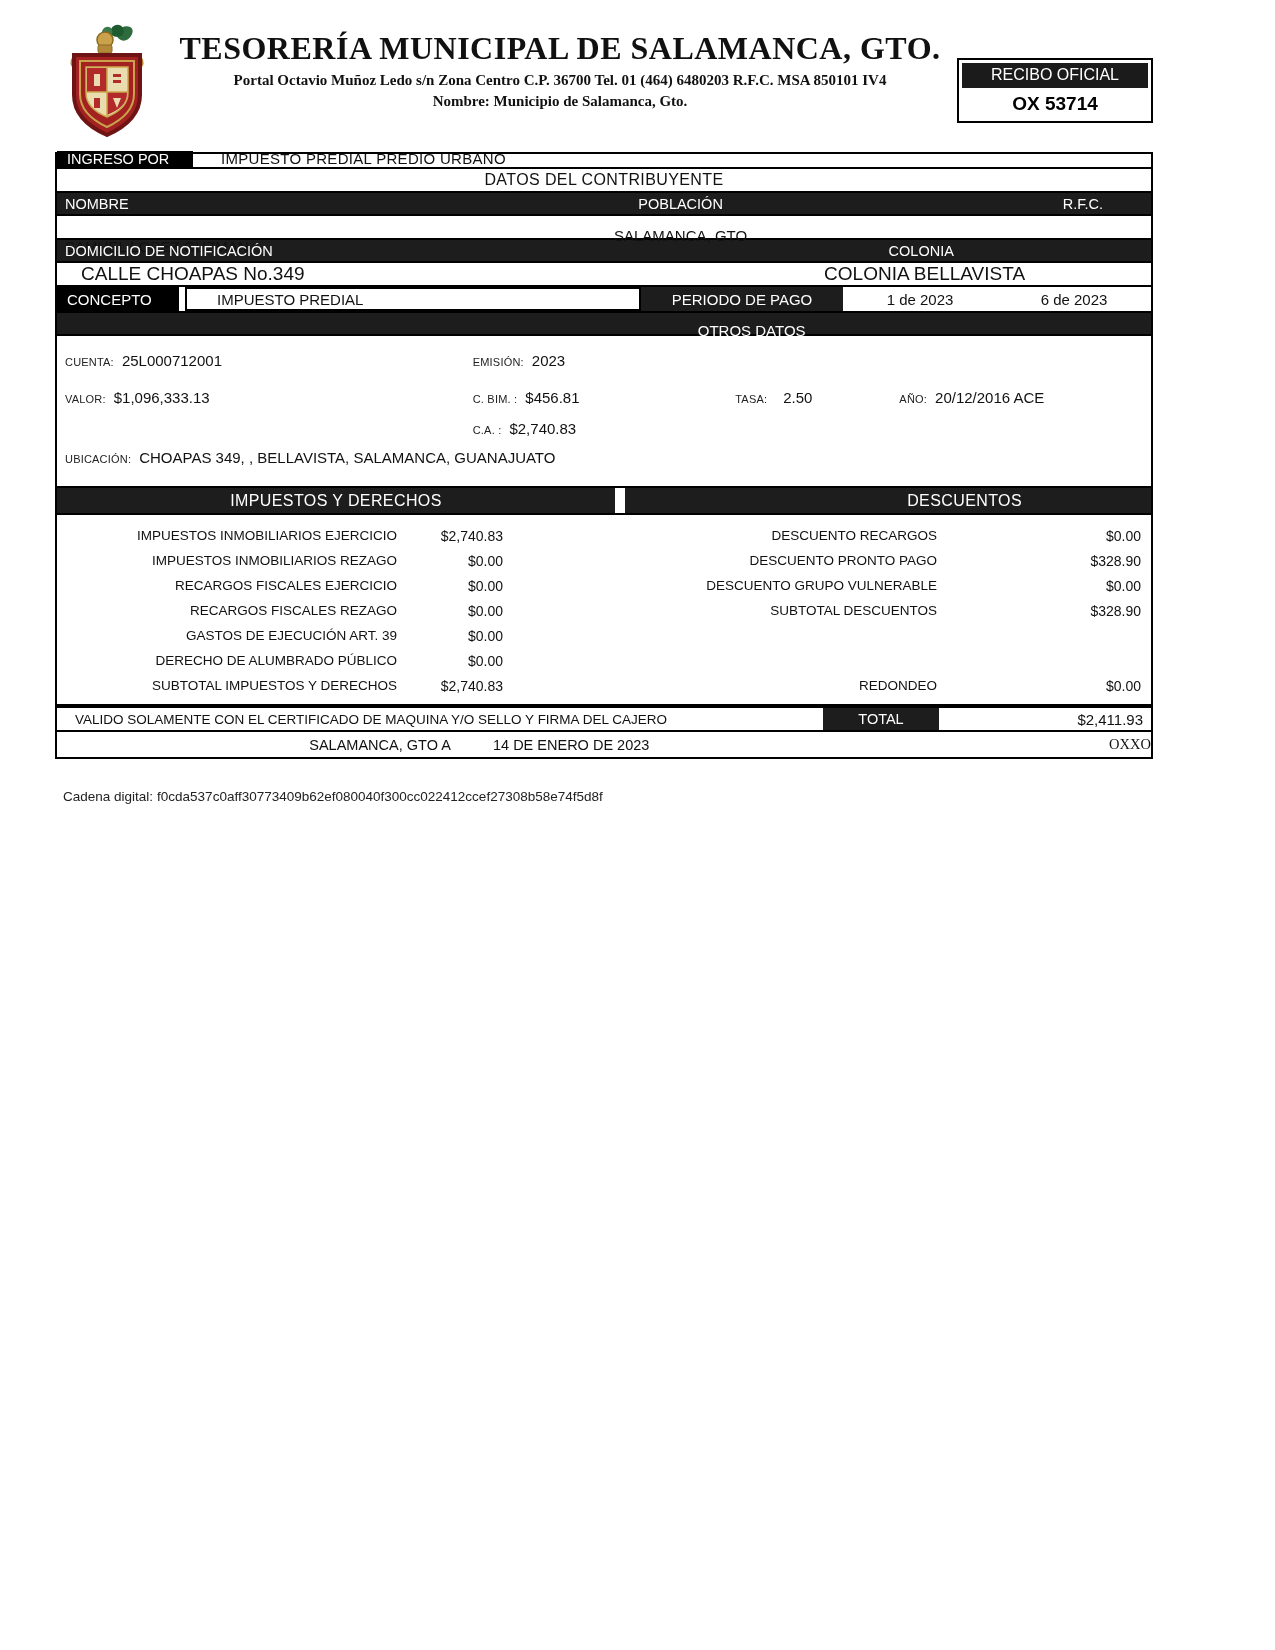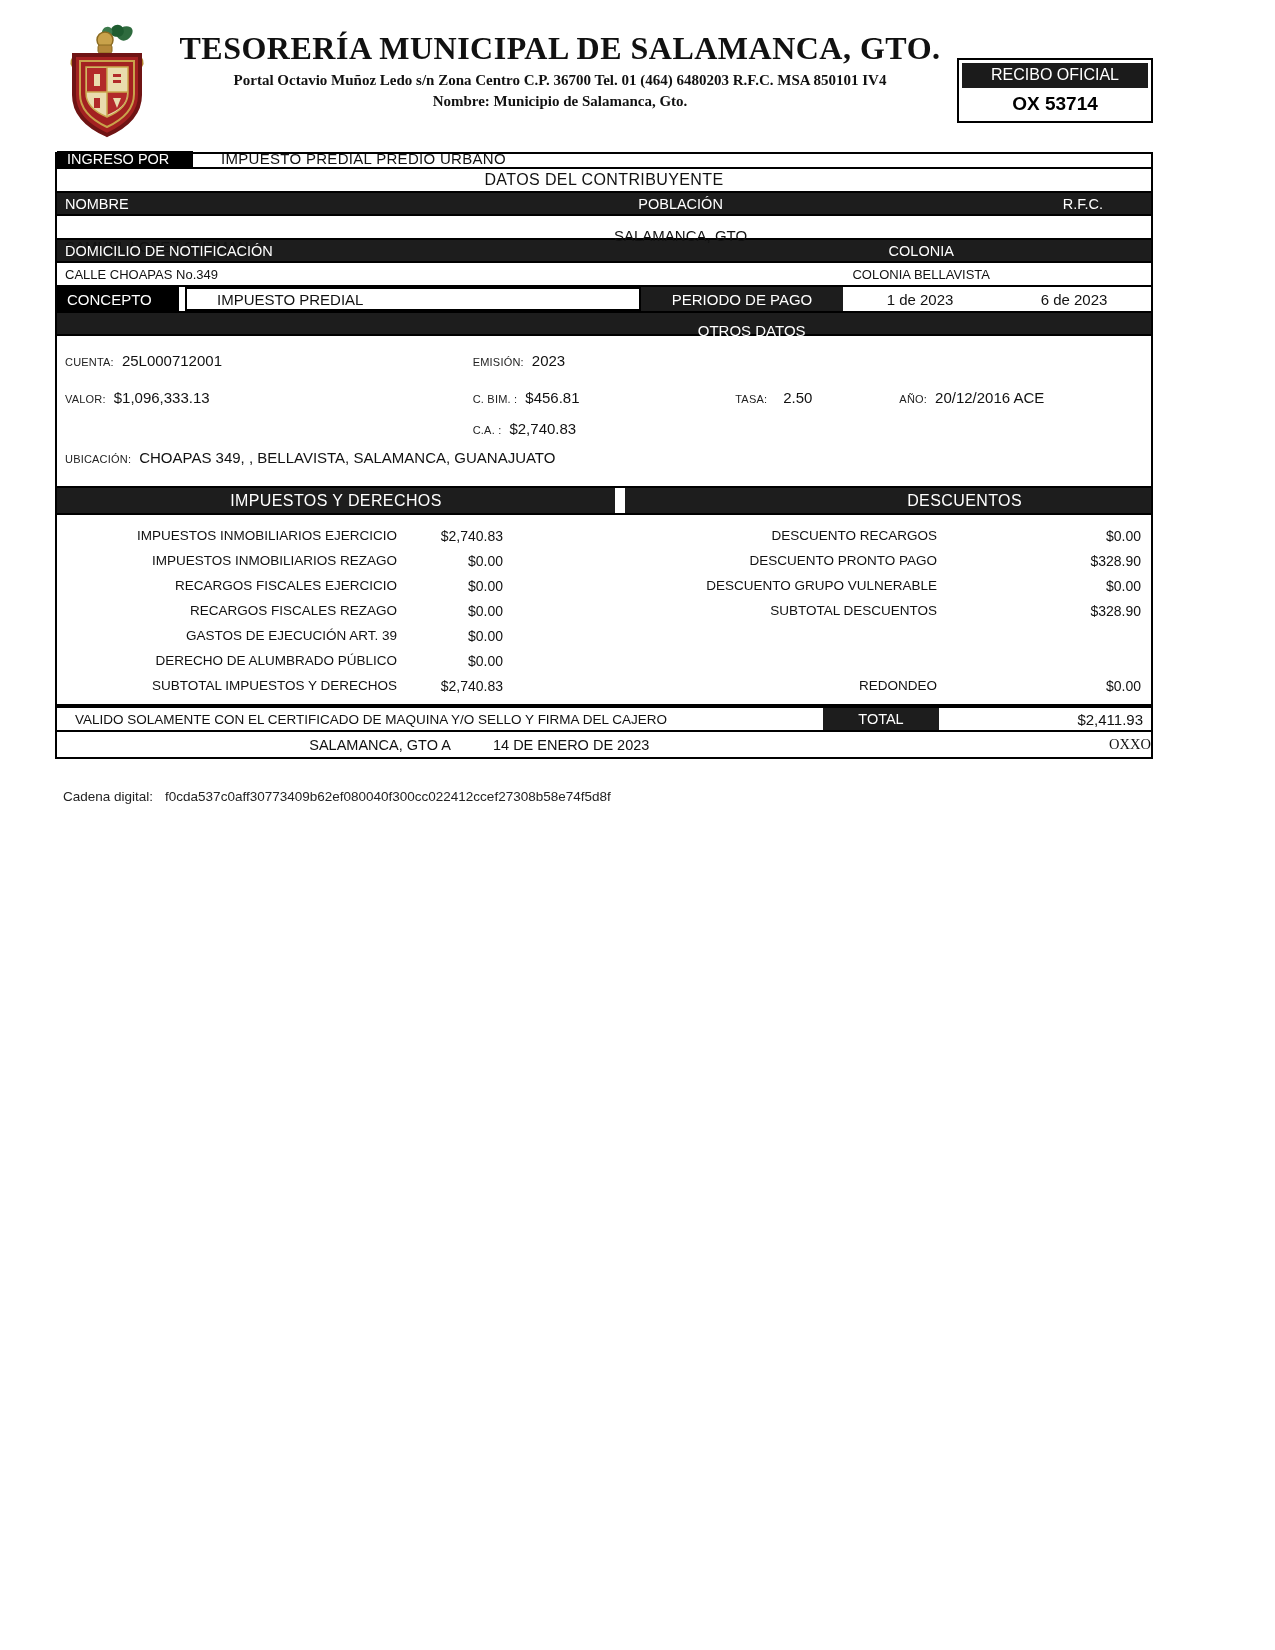--- a/index.html
+++ b/index.html
@@ -66,21 +66,21 @@
   .row-band-npr .c3 { text-align:right; padding-right:48px; }
 
   .row-values-npr { display:grid; grid-template-columns:40% 34% 26%; height:24px; align-items:center; font-size:15px; }
   .row-values-npr .c1 { padding-left:8px;margin-top:22px; }
   .row-values-npr .c2 { text-align:center; }
 
   .row-band-dom { display:grid; grid-template-columns:58% 42%; height:23px; align-items:center; font-size:14.5px; }
   .row-band-dom .c1 { padding-left:8px; }
   .row-band-dom .c2 { text-align:center; }
 
-  .row-values-dom { display:grid; grid-template-columns:58% 42%; height:24px; align-items:center; font-size:13px; }
+  .row-values-dom { display:grid; grid-template-columns:58% 42%; height:24px; align-items:center; font-size:19px;padding-left:16px; }
   .row-values-dom .c1 { padding-left:8px; }
   .row-values-dom .c2 { text-align:center; }
 
   .row-concepto { display:flex; align-items:stretch; height:26px; }
   .row-concepto .black-label { width:122px; font-size:15px; }
   .concepto-valuebox {
     flex:1; border:2px solid #000; margin-left:6px;
     display:flex; align-items:center; padding-left:30px; font-size:15px;
   }
   .periodo-box {
@@ -128,21 +128,21 @@
     display:flex; align-items:center; justify-content:center; font-size:14.5px;
   }
   .total-value { width:212px; display:flex; align-items:center; justify-content:flex-end; padding-right:8px; font-size:15px; }
 
   .row-fecha { display:flex; align-items:center; height:25px; font-size:14.5px; }
   .fecha-place { flex:0 0 36%; text-align:right; }
   .fecha-date { flex:0 0 22%; text-align:center; }
   .fecha-cashier { flex:1; text-align:right;font-family:Liberation Serif, serif; }
 
   .cadena { margin-top:30px; padding-left:8px; font-size:13.5px; color:#222; }
-  .cadena .cadena-label { margin-right:12px; }
+  .cadena .cadena-label { margin-right:4px; }
 </style>
 </head>
 <body>
 
 <div class="page">
   <div class="doc">
 
     <div class="doc-header">
       <div class="logo-wrap">
         <svg width="104" height="118" viewBox="0 0 104 118">

